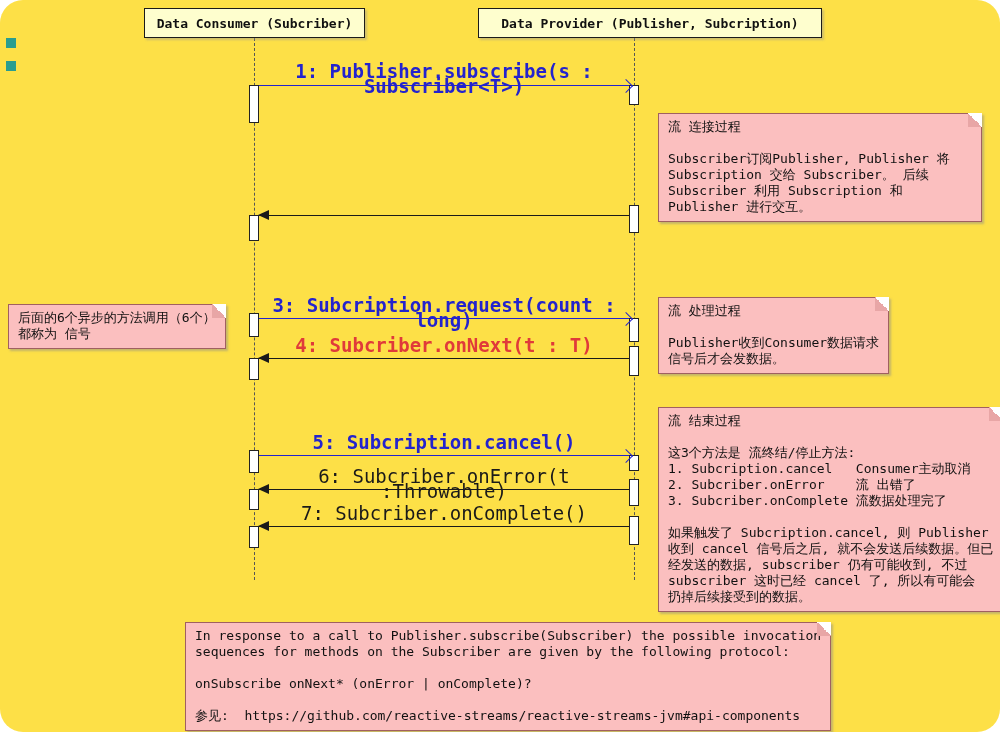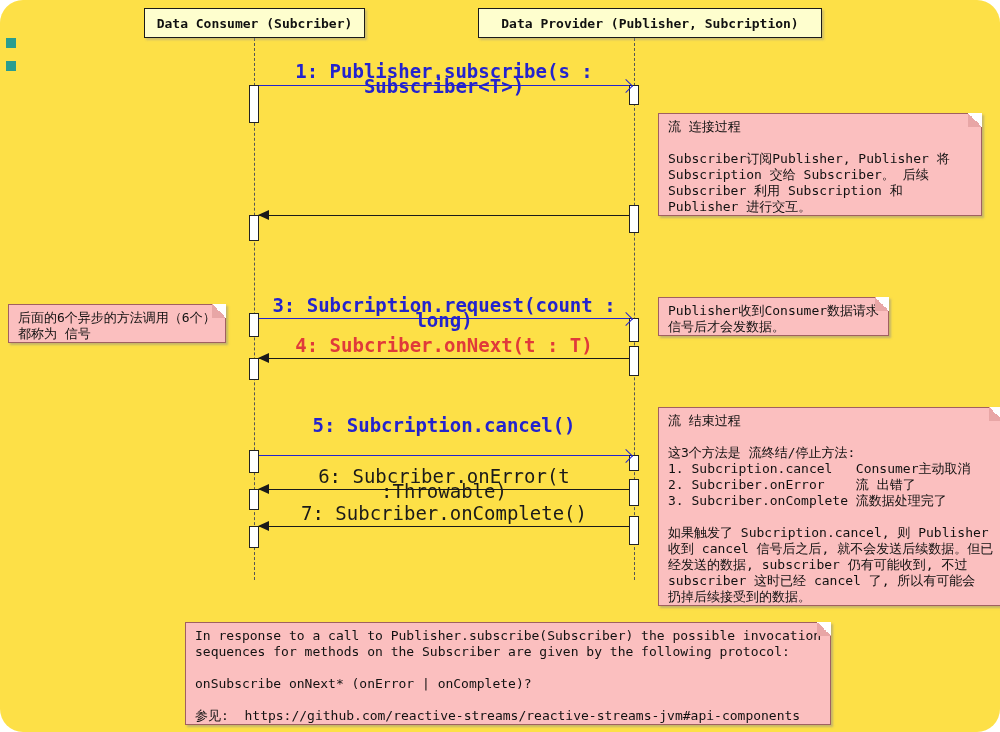--- a/index.html
+++ b/index.html
@@ -45,21 +45,21 @@
     transform:rotate(45deg);
   }
   .tri-l {
     position:absolute; left:-1px; top:-6px; width:0; height:0;
     border-right:11px solid var(--arrow-black,#1a1a1a);
     border-top:5px solid transparent; border-bottom:5px solid transparent;
   }
   .note {
     position:absolute; box-sizing:border-box; width:fit-content;
     background:var(--note-bg,#FBBFBF); border:1px solid var(--note-border,#A80036);
-    padding:5px 9px 0 9px; font-size:13px; line-height:16px; color:#111;
+    padding:5px 9px 6px 9px; font-size:13px; line-height:16px; color:#111;
     z-index:4; box-shadow:1.5px 1.5px 2px rgba(140,140,140,0.5);
   }
   .note-title { white-space:pre; margin-bottom:16px; }
   .note-body  { white-space:pre; }
   .fold {
     position:absolute; top:-1px; right:-1px; width:14px; height:14px;
     background:linear-gradient(225deg, #ffffff 0 50%, var(--note-fold,#e8a6a6) 50% 100%);
   }
 </style>
 </head>
@@ -108,21 +108,21 @@
   <div class="msg-label blue" style="top:298px;">3: Subcription.request(count : long)</div>
   <div class="msg-line blue" style="top:318px;">
     <span class="chev-r"></span>
   </div>
 
   <div class="msg-label red" style="top:338px;">4: Subcriber.onNext(t : T)</div>
   <div class="msg-line" style="top:358px;">
     <span class="tri-l"></span>
   </div>
 
-  <div class="msg-label blue" style="top:418px;">5: Subcription.cancel()</div>
+  <div class="msg-label blue" style="top:435px;">5: Subcription.cancel()</div>
   <div class="msg-line blue" style="top:455px;">
     <span class="chev-r"></span>
   </div>
 
   <div class="msg-label" style="top:469px;">6: Subcriber.onError(t :Throwable)</div>
   <div class="msg-line" style="top:489px;">
     <span class="tri-l"></span>
   </div>
 
   <div class="msg-label" style="top:506px;">7: Subcriber.onComplete()</div>
@@ -140,20 +140,21 @@
   </div>
 
   <div class="note" style="left:8px;top:264px;margin-top:40px;">
     <div class="fold"></div>
     <div class="note-body">后面的6个异步的方法调用（6个）
 都称为 信号</div>
   </div>
 
   <div class="note" style="left:658px;top:297px;min-width:228px;">
     <div class="fold"></div>
+    <div class="note-title">流 处理过程</div>
     <div class="note-body">Publisher收到Consumer数据请求
 信号后才会发数据。</div>
   </div>
 
   <div class="note" style="left:658px;top:407px;min-width:330px;">
     <div class="fold"></div>
     <div class="note-title">流 结束过程</div>
     <div class="note-body">这3个方法是 流终结/停止方法:
 1. Subcription.cancel   Consumer主动取消
 2. Subcriber.onError    流 出错了

